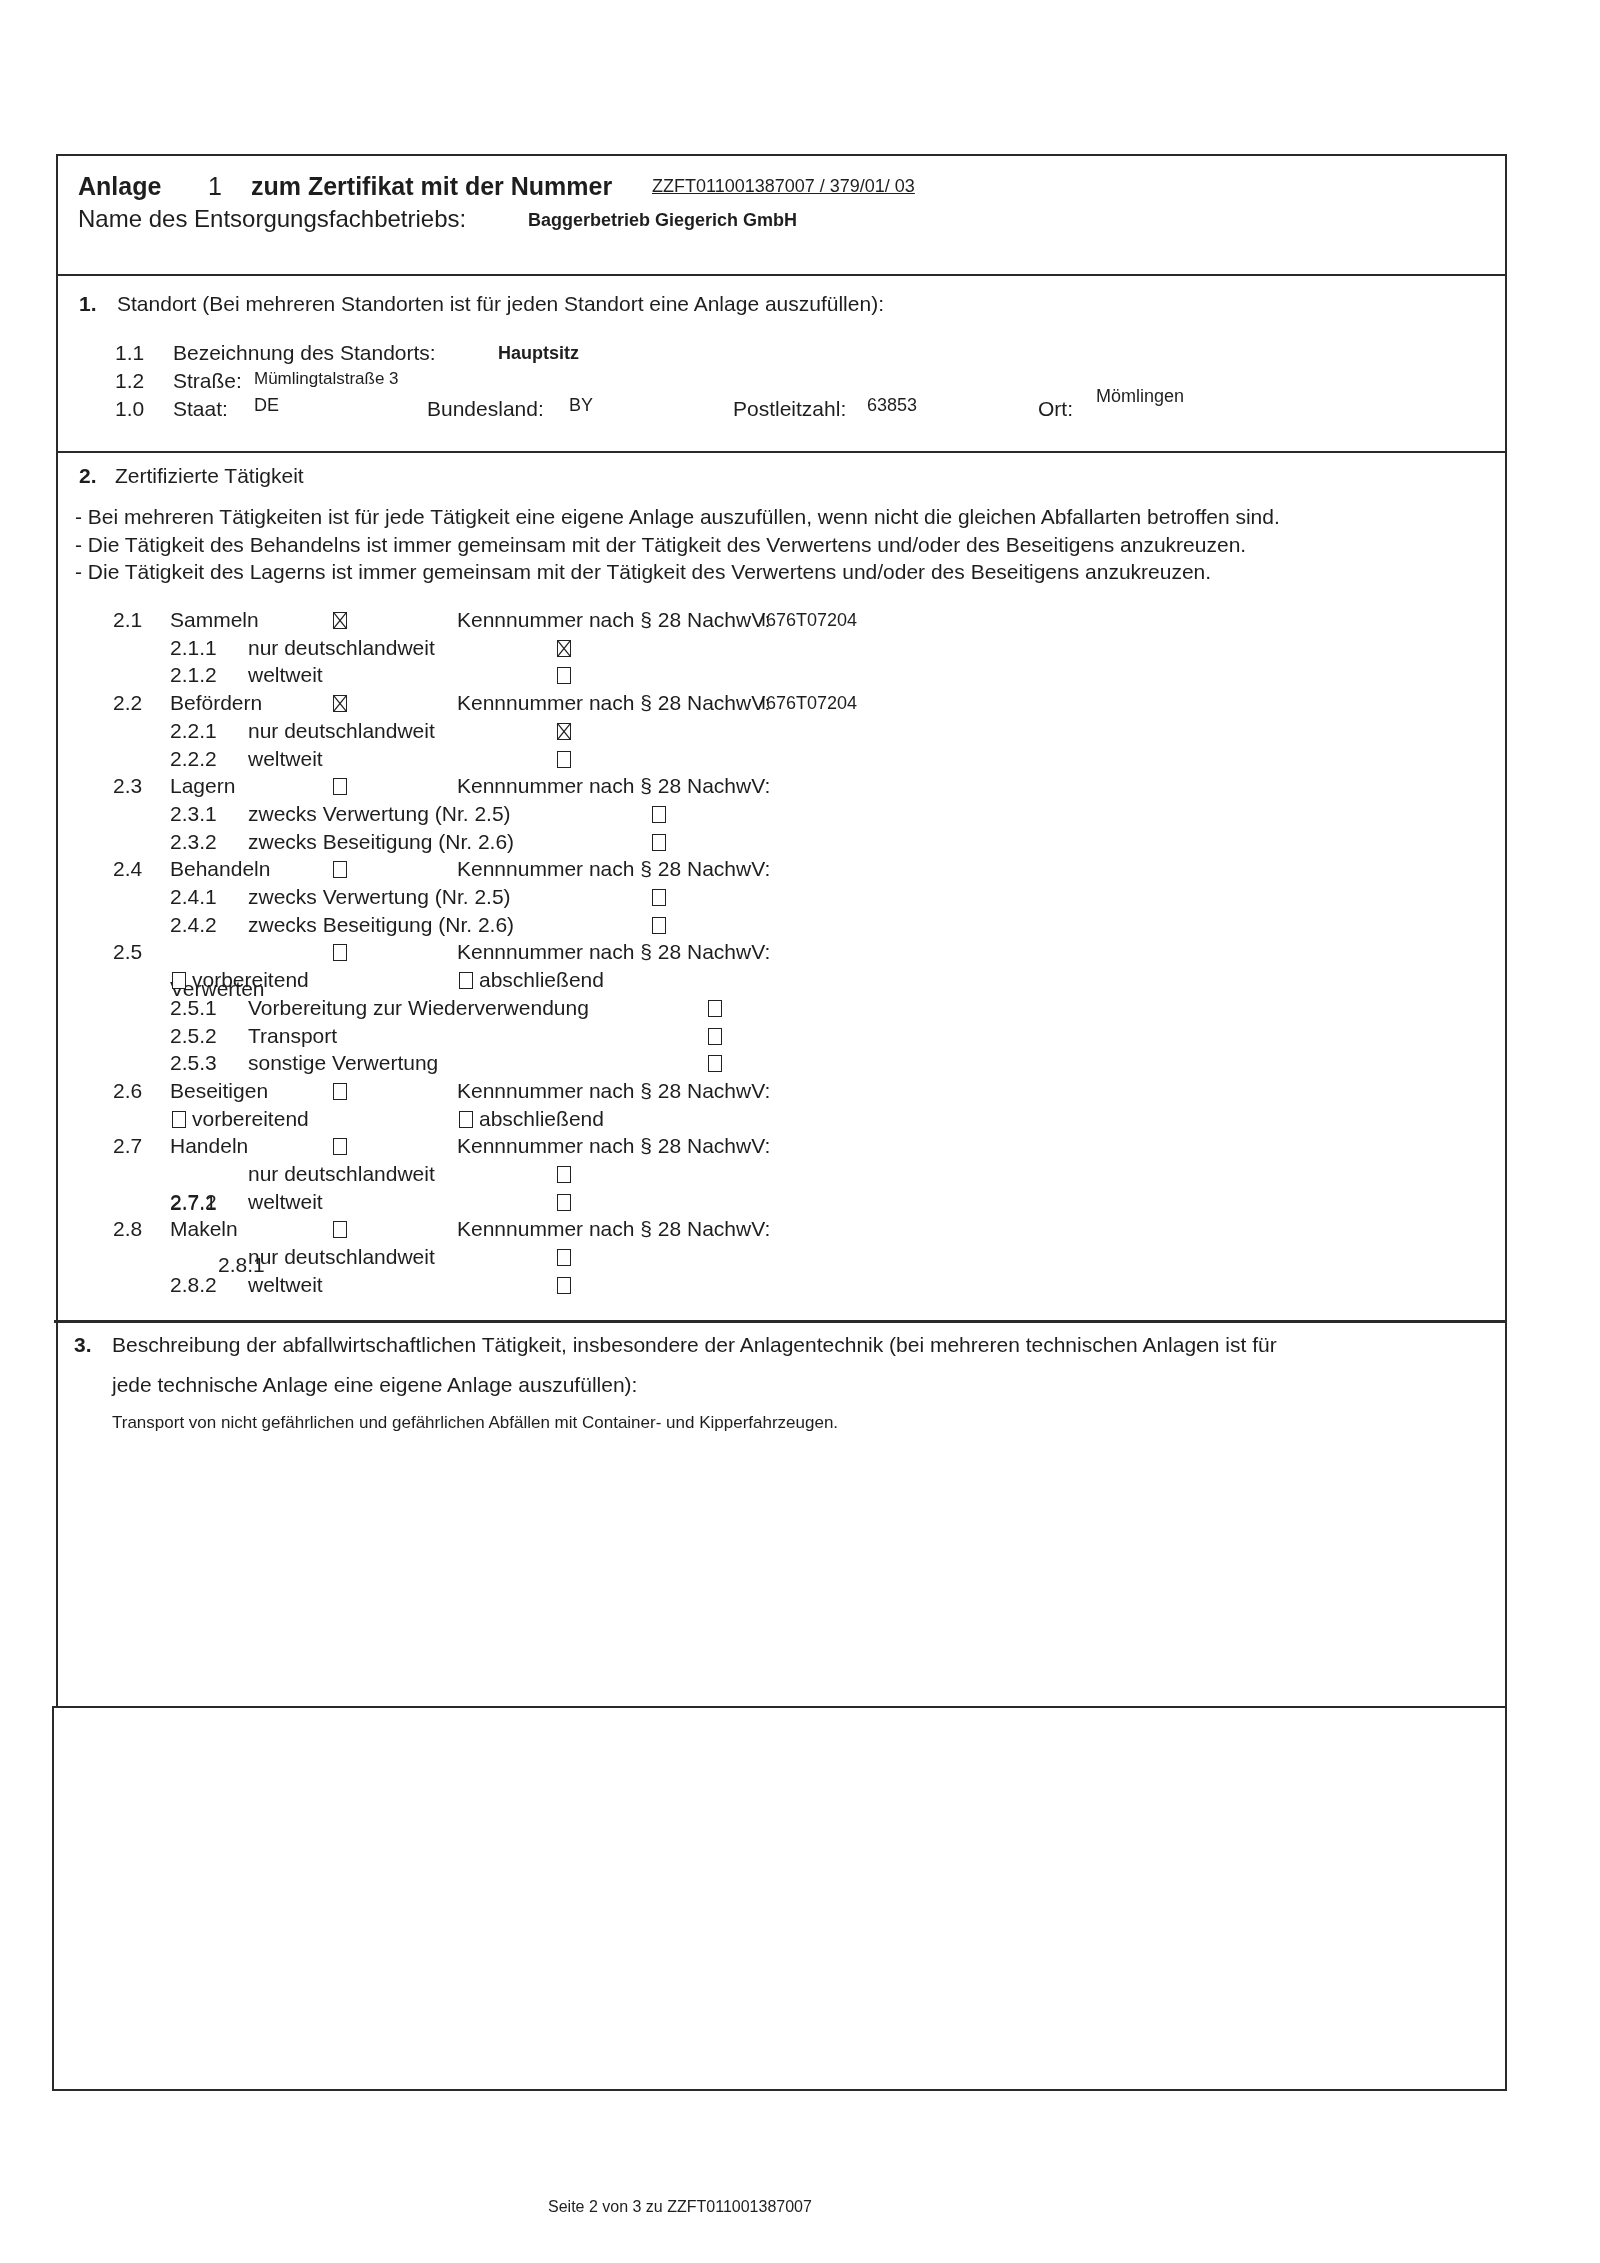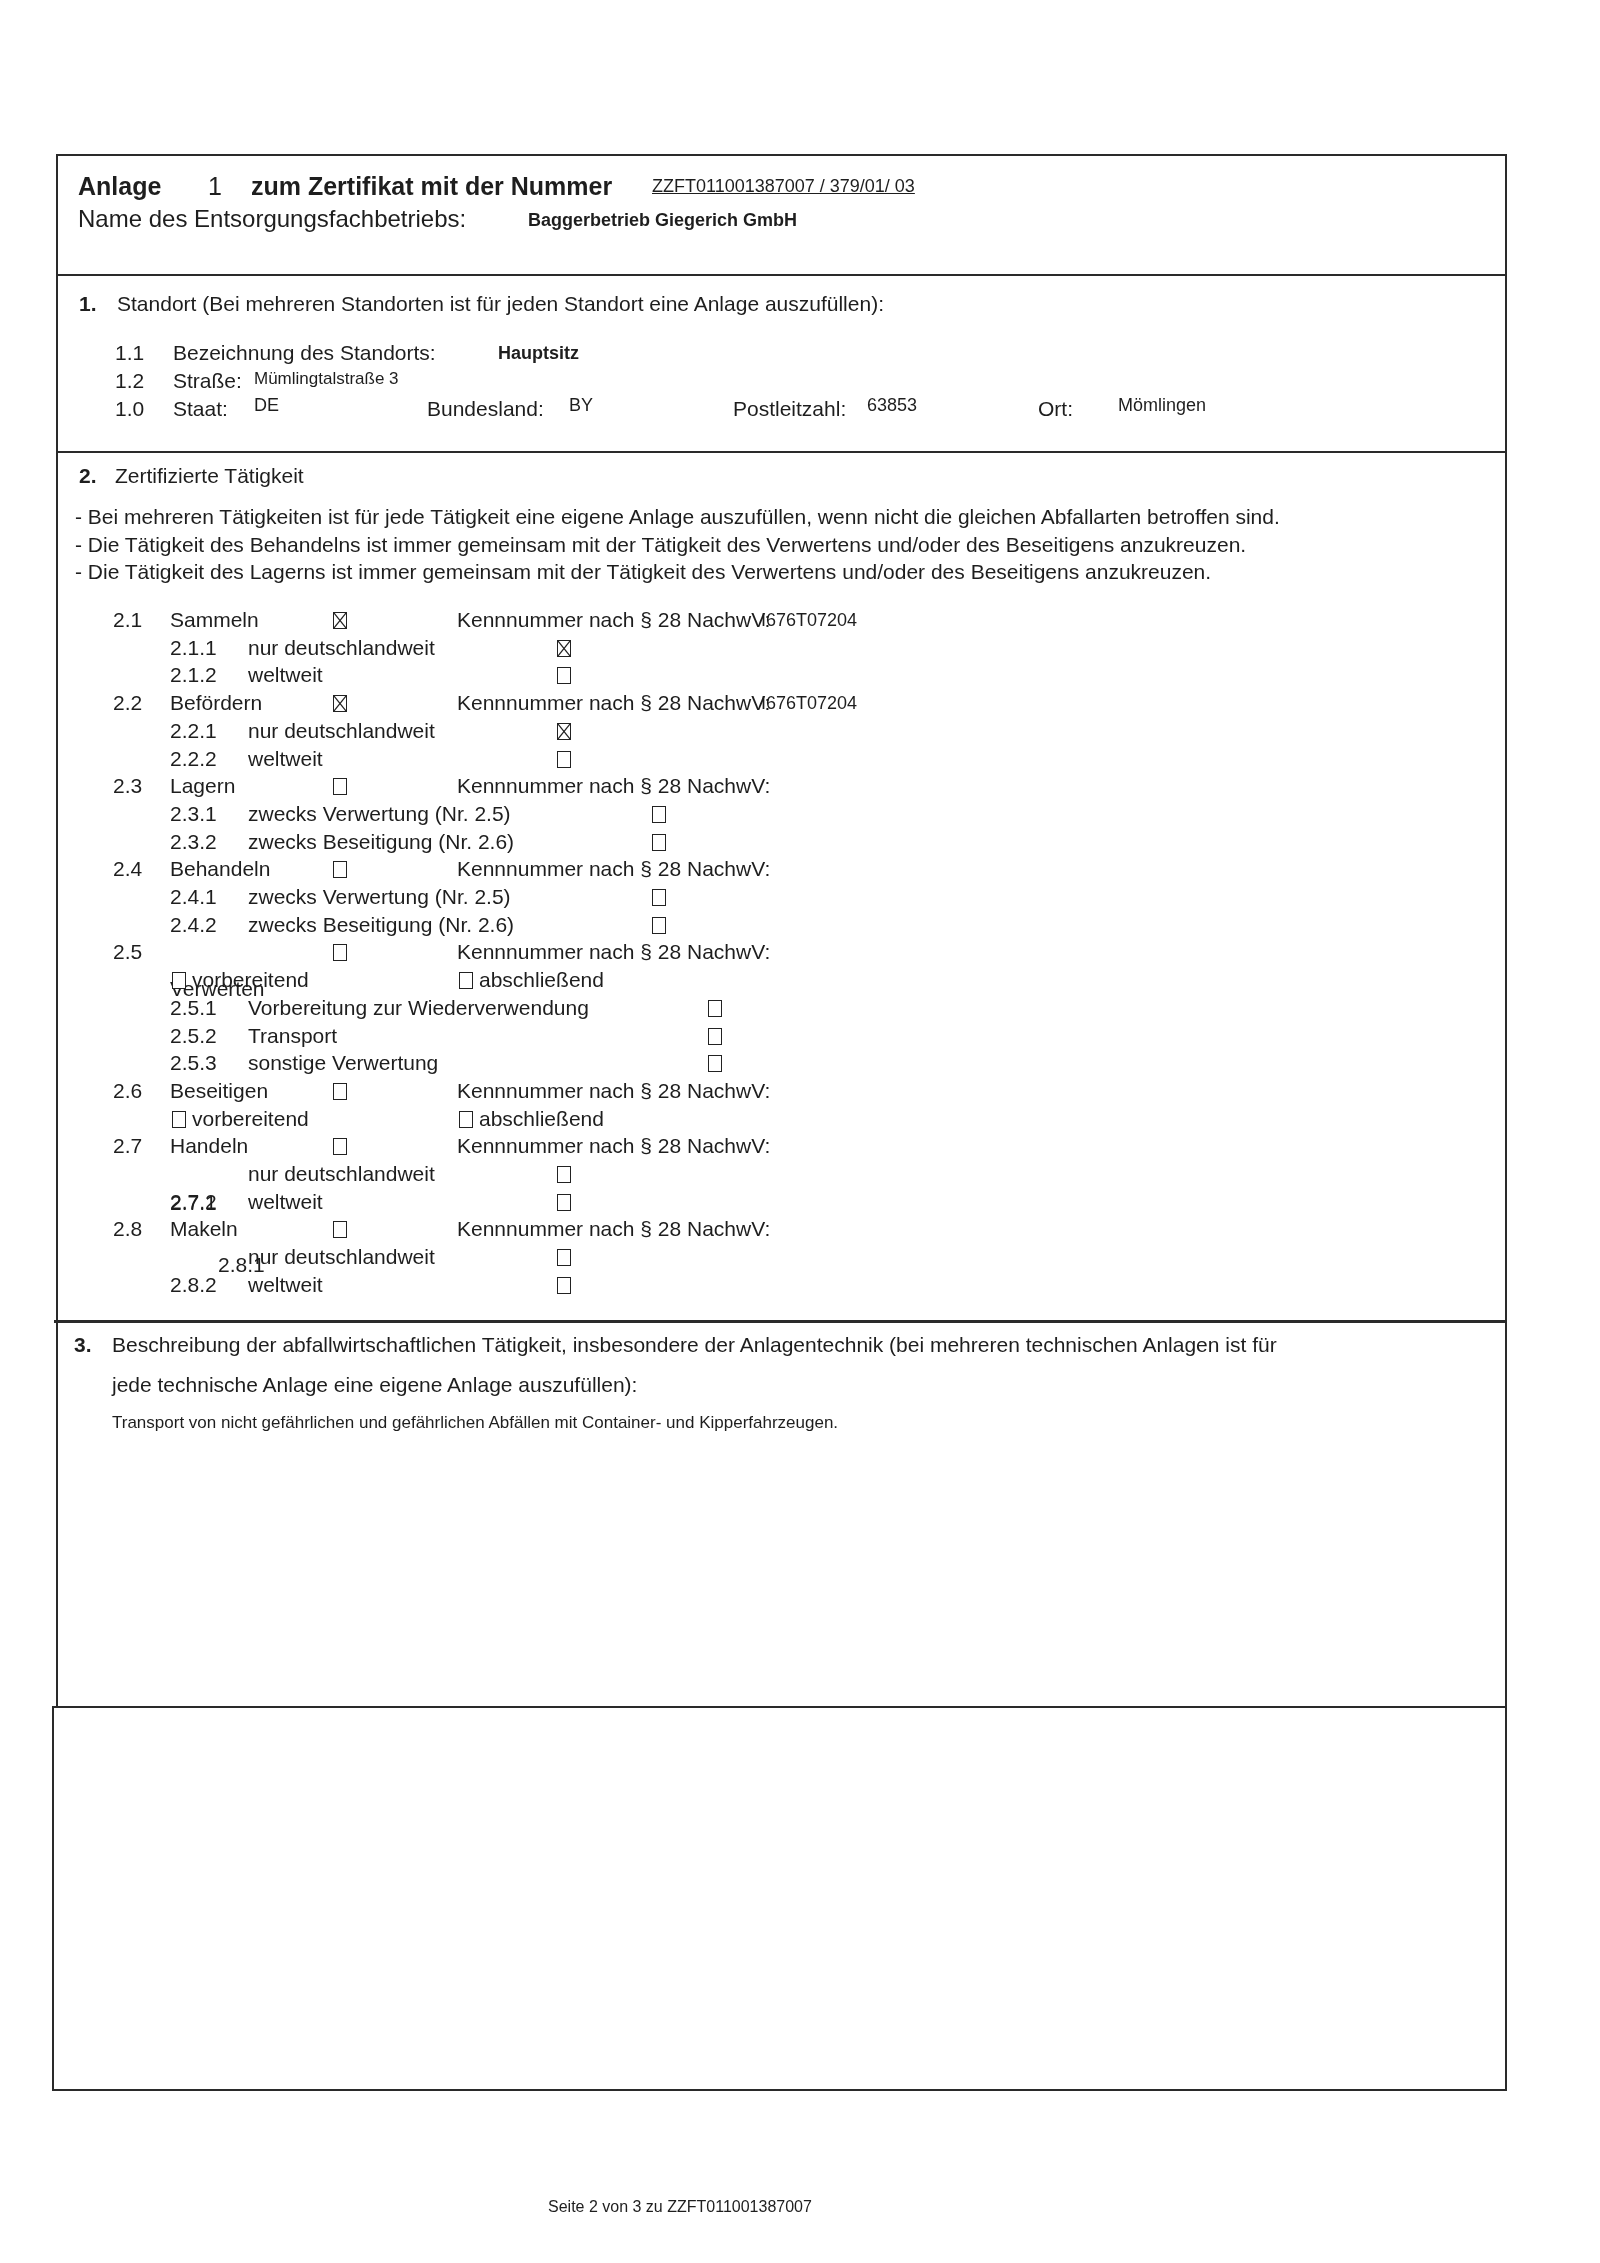--- a/index.html
+++ b/index.html
@@ -52,21 +52,21 @@
 
   <span class="abs t21" style="left:115px;top:397px;">1.0</span>
   <span class="abs t21" style="left:173px;top:397px;">Staat:</span>
   <span class="abs t18" style="left:254px;top:395px;">DE</span>
 
   <span class="abs t21" style="left:427px;top:397px;">Bundesland:</span>
   <span class="abs t18" style="left:569px;top:395px;">BY</span>
   <span class="abs t21" style="left:733px;top:397px;">Postleitzahl:</span>
   <span class="abs t18" style="left:867px;top:395px;">63853</span>
   <span class="abs t21" style="left:1038px;top:397px;">Ort:</span>
-  <span class="abs t18" style="left:1096px;top:395px;margin-left:22px;">Mömlingen</span>
+  <span class="abs t18" style="left:1096px;top:386px;">Mömlingen</span>
 </div>
 
 <div>
   <span class="abs t21 b" style="left:79px;top:464px;">2.</span>
   <span class="abs t21" style="left:115px;top:464px;">Zertifizierte Tätigkeit</span>
   <span class="abs t21" style="left:75px;top:505px;">- Bei mehreren Tätigkeiten ist für jede Tätigkeit eine eigene Anlage auszufüllen, wenn nicht die gleichen Abfallarten betroffen sind.</span>
   <span class="abs t21" style="left:75px;top:533px;">- Die Tätigkeit des Behandelns ist immer gemeinsam mit der Tätigkeit des Verwertens und/oder des Beseitigens anzukreuzen.</span>
   <span class="abs t21" style="left:75px;top:560px;">- Die Tätigkeit des Lagerns ist immer gemeinsam mit der Tätigkeit des Verwertens und/oder des Beseitigens anzukreuzen.</span>
 
   <div id="activities">

